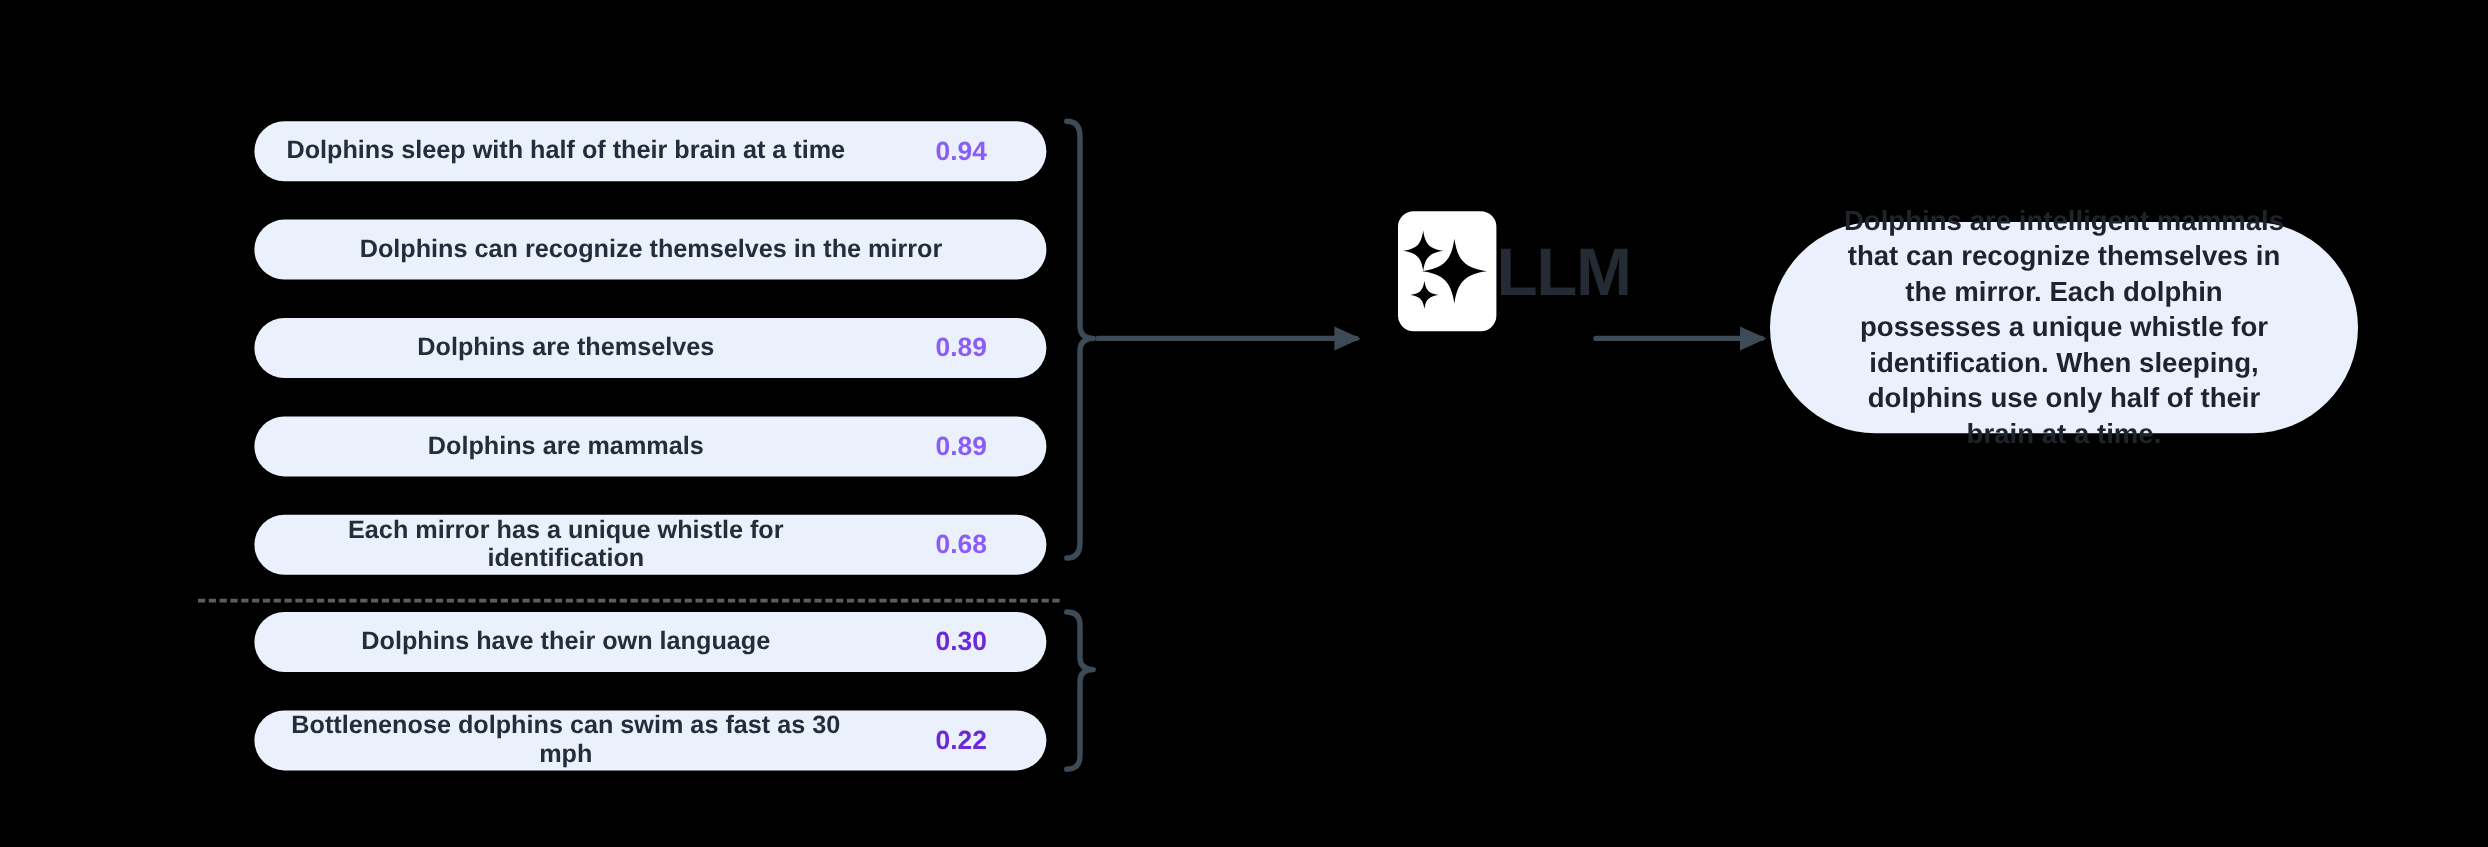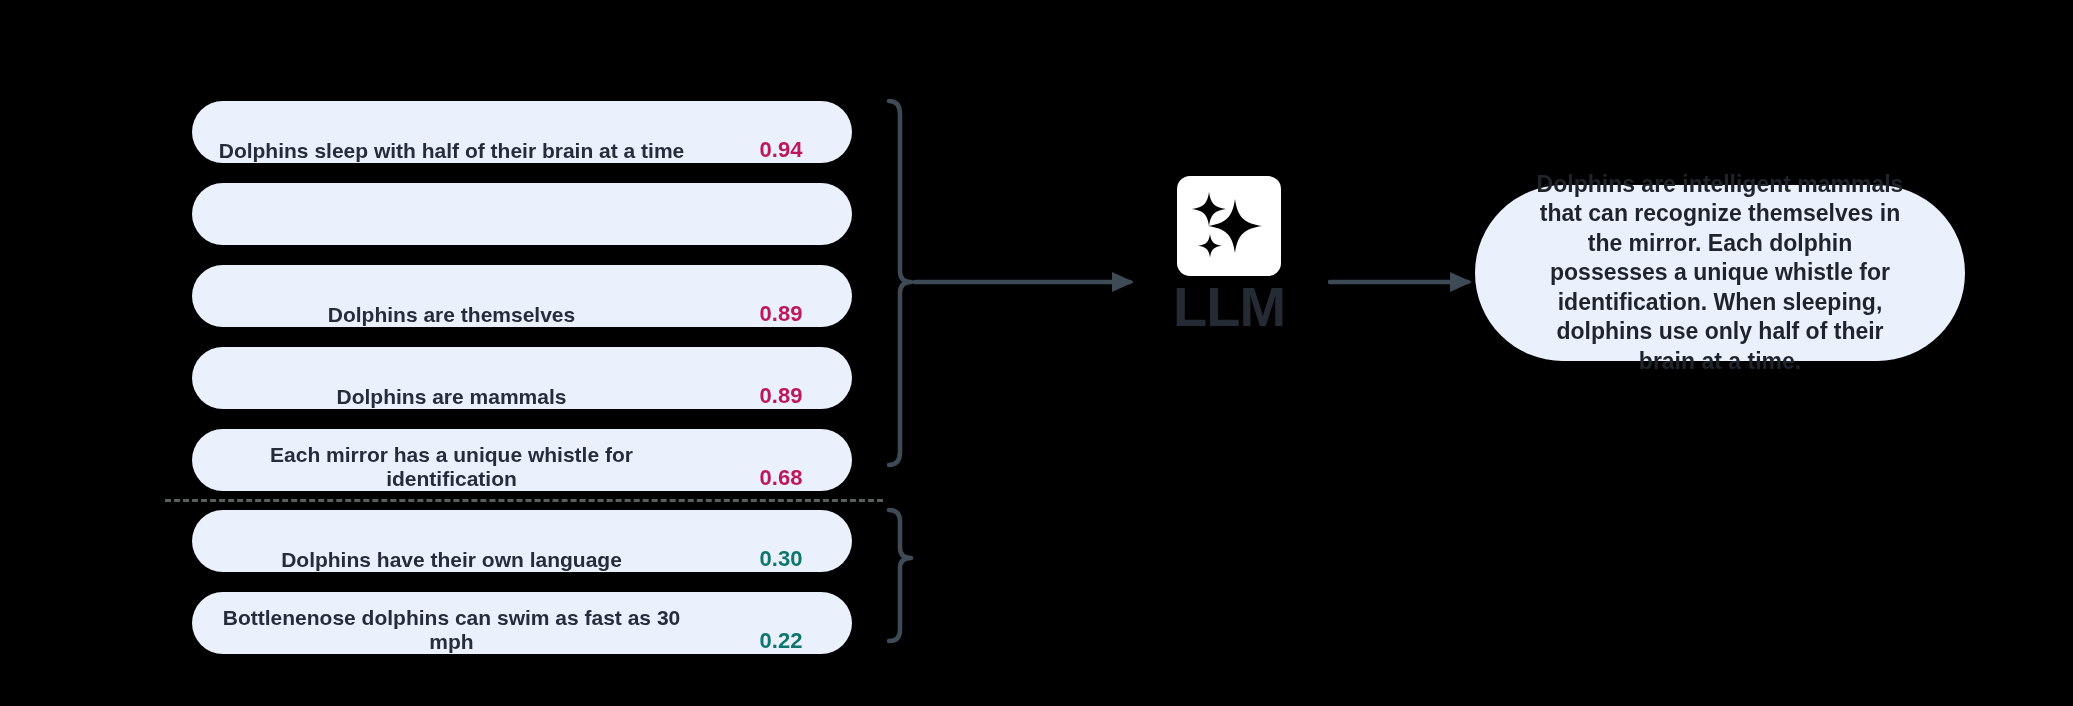--- a/index.html
+++ b/index.html
@@ -18,27 +18,27 @@
   #stage {
     position: absolute;
     left: 0; top: 0;
     width: 2073px;
     height: 706px;
   }
 
   
   .pill {
     position: absolute;
-    left: 192px;
+    left: 212px;
     width: 660px;
-    height: 62px;
+    height: 50px;
     background: #eaf1fc;
     border-radius: 34px;
     display: flex;
-    align-items: flex-end;
+    align-items: center;
     box-sizing: border-box;
   }
   .pill-text {
     flex: 1 1 auto;
     display: flex;
     align-items: center;
     justify-content: center;
     text-align: center;
     color: #262d3a;
     font-size: 21px;
@@ -55,22 +55,22 @@
     border-radius: 2px;
   }
   .pill-score {
     flex: 0 0 142px;
     display: flex;
     align-items: center;
     justify-content: center;
     font-size: 22px;
     font-weight: bold;
   }
-  .score-high { color: #be185d; }
-  .score-low  { color: #0f766e; }
+  .score-high { color: #8b5cf6; }
+  .score-low  { color: #6d28d9; }
 
   
   #dashed-divider {
     position: absolute;
     left: 165px;
     top: 499px;
     width: 718px;
     height: 0;
     border-top: 3px dashed #58605c;
   }
@@ -84,21 +84,21 @@
     overflow: visible;
   }
 
   
   #llm-block {
     position: absolute;
     left: 1165px;
     top: 176px;
     width: 128px;
     display: flex;
-    flex-direction: column;
+    flex-direction: row;
     align-items: center;
   }
   #llm-icon {
     width: 104px;
     height: 100px;
     background: #ffffff;
     border-radius: 13px;
     display: flex;
     align-items: center;
     justify-content: center;
@@ -140,20 +140,21 @@
 
 <div id="stage">
 
   <div id="pill-group-supported">
       <div class="pill" style="top: 101px;">
         <div class="pill-text">Dolphins sleep with half of their brain at a time</div>
         <div class="pill-sep"></div>
         <div class="pill-score score-high">0.94</div>
       </div>
       <div class="pill" style="top: 183px;">
+        <div class="pill-text">Dolphins can recognize themselves in the mirror</div>
         <div class="pill-sep"></div>
       </div>
       <div class="pill" style="top: 265px;">
         <div class="pill-text">Dolphins are themselves</div>
         <div class="pill-sep"></div>
         <div class="pill-score score-high">0.89</div>
       </div>
       <div class="pill" style="top: 347px;">
         <div class="pill-text">Dolphins are mammals</div>
         <div class="pill-sep"></div>

